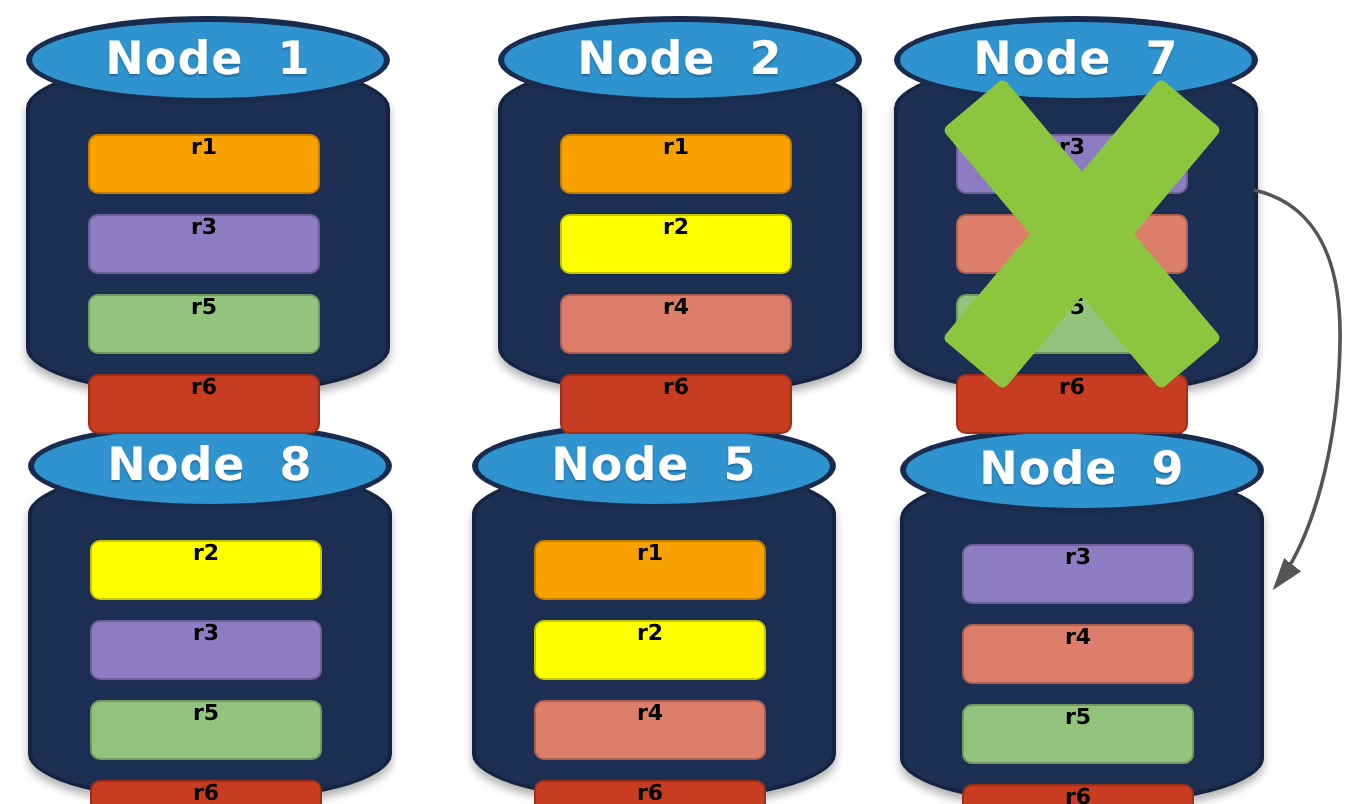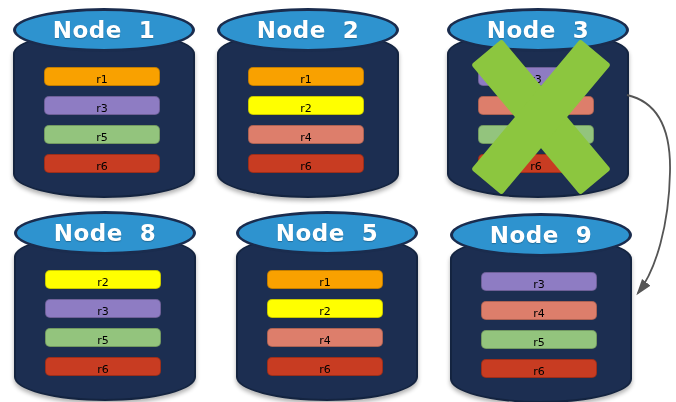--- a/index.html
+++ b/index.html
@@ -3,21 +3,21 @@
 <meta charset="utf-8">
 <style>
   html,body { margin:0; padding:0; }
   body {
     width:676px; height:402px; position:relative; overflow:hidden;
     background:#ffffff;
     font-family:"DejaVu Sans","Liberation Sans",sans-serif;
   }
   .node { position:absolute; width:182px; height:190px; }
   .n1 { left:13px;  top:8px;   }
-  .n2 { left:217px; top:8px;   }
+  .n2 { left:249px; top:8px;   }
   .n3 { left:447px; top:8px;   }
   .n4 { left:14px;  top:211px; }
   .n5 { left:236px; top:211px; }
   .n6 { left:450px; top:213px; }
 
   .cyl-body {
     position:absolute; left:0; right:0; top:22px; bottom:0;
     background:#1C2E51;
     border:2px solid #142440;
     border-radius:50% / 24px;
@@ -33,26 +33,26 @@
     display:flex; align-items:center; justify-content:center;
     z-index:2;
   }
   .node-title {
     color:#ffffff; font-weight:bold; font-size:23px;
     white-space:pre; letter-spacing:0.5px;
     text-shadow:0 1px 1px rgba(0,0,0,0.25);
   }
   .bars { position:absolute; left:31px; top:59px; width:116px; z-index:3; }
   .bar {
-    height:19px; margin-bottom:10px;
+    height:30px; margin-bottom:10px;
     border-radius:5px;
     border:1px solid rgba(0,0,0,0.22);
     box-sizing:border-box;
-    display:flex; align-items:flex-end; justify-content:center;
-    font-size:11px; line-height:11px; font-weight:normal; color:#000000;
+    display:flex; align-items:flex-start; justify-content:center;
+    font-size:11px; line-height:11px; font-weight:bold; color:#000000;
   }
 
   
   .xmark { position:absolute; left:40px; top:42px; width:108px; height:134px; z-index:5; }
   .x-arm {
     position:absolute; left:-31px; top:47px; width:170px; height:40px;
     background:#8CC63F; border-radius:3px;
   }
   .x-arm.a { transform:rotate(50deg); }
   .x-arm.b { transform:rotate(-50deg); }
@@ -104,21 +104,21 @@
       </div>
     <div class="bar" style="background: rgb(200, 60, 34);">
         <span>r6</span>
       </div>
   </div>
 </div>
 
 <div class="node n3">
   <div class="cyl-body"></div>
   <div class="cyl-top">
-    <span class="node-title">Node  3</span>
+    <span class="node-title">Node  7</span>
   </div>
   <div class="bars">
     <div class="bar" style="background: rgb(142, 124, 195);">
         <span>r3</span>
       </div>
     <div class="bar" style="background: rgb(221, 126, 107);">
         <span>r4</span>
       </div>
     <div class="bar" style="background: rgb(147, 196, 125);">
         <span>r5</span>

